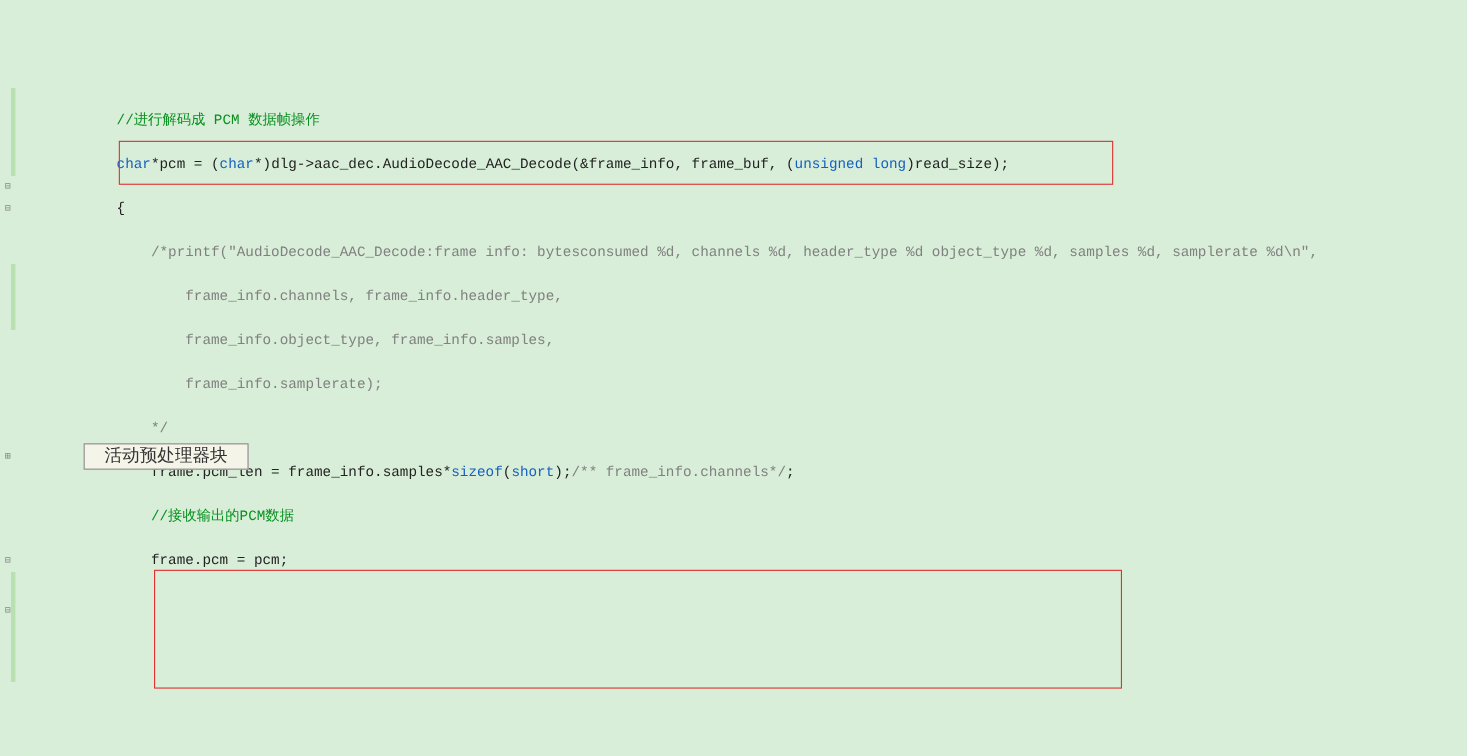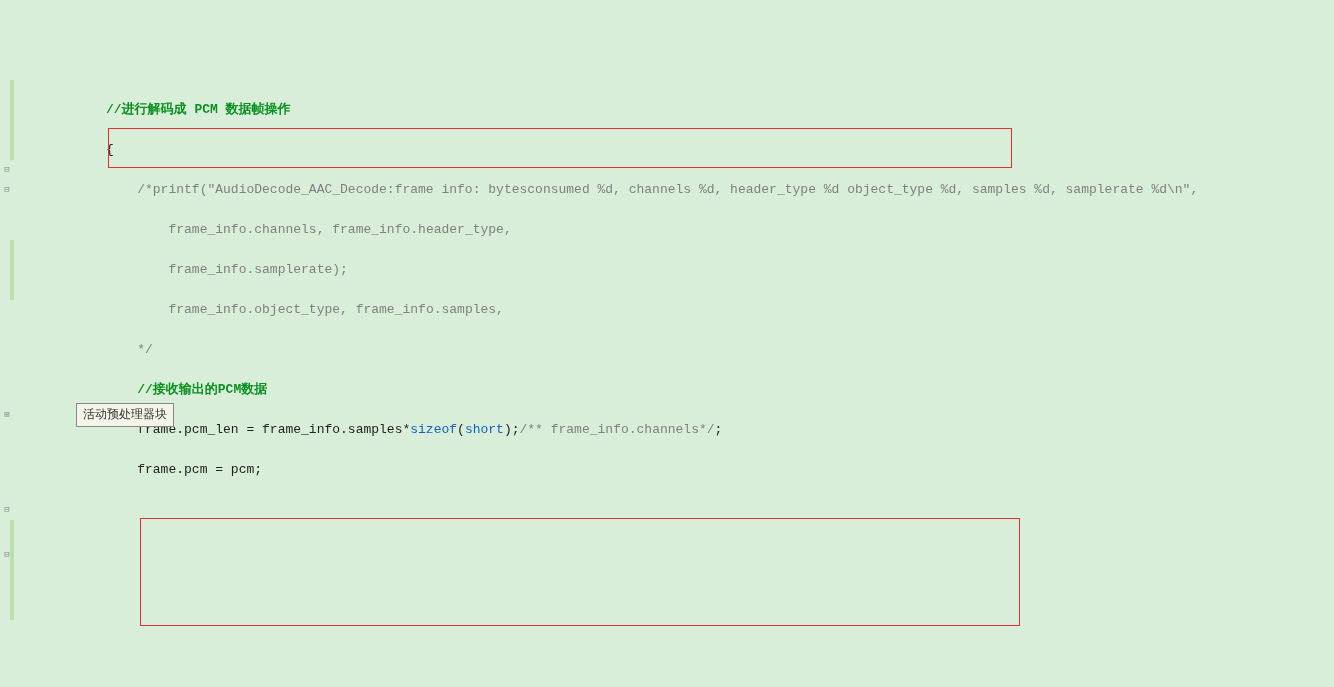--- a/index.html
+++ b/index.html
@@ -38,37 +38,37 @@
   font-size: 9px;
   color: #888;
   width: 10px;
   text-align: center;
 }
 .code {
   padding-left: 6px;
   position: relative;
 }
 .kw { color: #1560C0; }
-.comment { color: #0A9020; font-weight: bold; }
+.comment { color: #0A9020; }
 .mcomment { color: #808080; }
 .num { color: #C05000; }
 .plain { color: #222; }
 .redbox {
   position: absolute;
   border: 1px solid #E03030;
   pointer-events: none;
 }
 .box1 { left: 86px; top: 48px; width: 904px; height: 40px; }
 .box2 { left: 118px; top: 438px; width: 880px; height: 108px; }
 .tooltip {
   position: absolute;
   background: #F4F4E8;
   border: 1px solid #888;
-  padding: 1px 6px;
-  font-size: 12px;
+  padding: 1px 18px;
+  font-size: 16px;
   color: #333;
 }
 .line { height: 20px; }
 </style>
 </head>
 <body>
 
 
 
 <div class="editor">
@@ -77,28 +77,29 @@
     <div class="change-bar bar2"></div>
     <div class="change-bar bar3"></div>
     <div class="fold" style="top:80px">⊟</div>
     <div class="fold" style="top:100px">⊟</div>
     <div class="fold" style="top:325px">⊞</div>
     <div class="fold" style="top:420px">⊟</div>
     <div class="fold" style="top:465px">⊟</div>
   </div>
   <div class="code">
 <div class="line">          <span class="comment">//进行解码成 PCM 数据帧操作</span></div>
+<div class="line">          <span class="kw">char</span><span class="plain">*pcm = (</span><span class="kw">char</span><span class="plain">*)dlg-&gt;aac_dec.AudioDecode_AAC_Decode(&amp;frame_info, frame_buf, (</span><span class="kw">unsigned long</span><span class="plain">)read_size);</span></div>
 <div class="line">          <span class="plain">{</span></div>
 <div class="line">              <span class="mcomment">/*printf("AudioDecode_AAC_Decode:frame info: bytesconsumed %d, channels %d, header_type %d object_type %d, samples %d, samplerate %d\n",</span></div>
 <div class="line">                  <span class="mcomment">frame_info.channels, frame_info.header_type,</span></div>
+<div class="line">                  <span class="mcomment">frame_info.object_type, frame_info.samples,</span></div>
 <div class="line">                  <span class="mcomment">frame_info.samplerate);</span></div>
-<div class="line">                  <span class="mcomment">frame_info.object_type, frame_info.samples,</span></div>
 <div class="line">              <span class="mcomment">*/</span></div>
+<div class="line">              <span class="plain">frame.pcm_len = frame_info.samples*</span><span class="kw">sizeof</span><span class="plain">(</span><span class="kw">short</span><span class="plain">);</span><span class="mcomment">/** frame_info.channels*/</span><span class="plain">;</span></div>
 <div class="line">              <span class="comment">//接收输出的PCM数据</span></div>
-<div class="line">              <span class="plain">frame.pcm_len = frame_info.samples*</span><span class="kw">sizeof</span><span class="plain">(</span><span class="kw">short</span><span class="plain">);</span><span class="mcomment">/** frame_info.channels*/</span><span class="plain">;</span></div>
 <div class="line">              <span class="plain">frame.pcm = pcm;</span></div>
 
 
 
 
 
 
 
 
 

